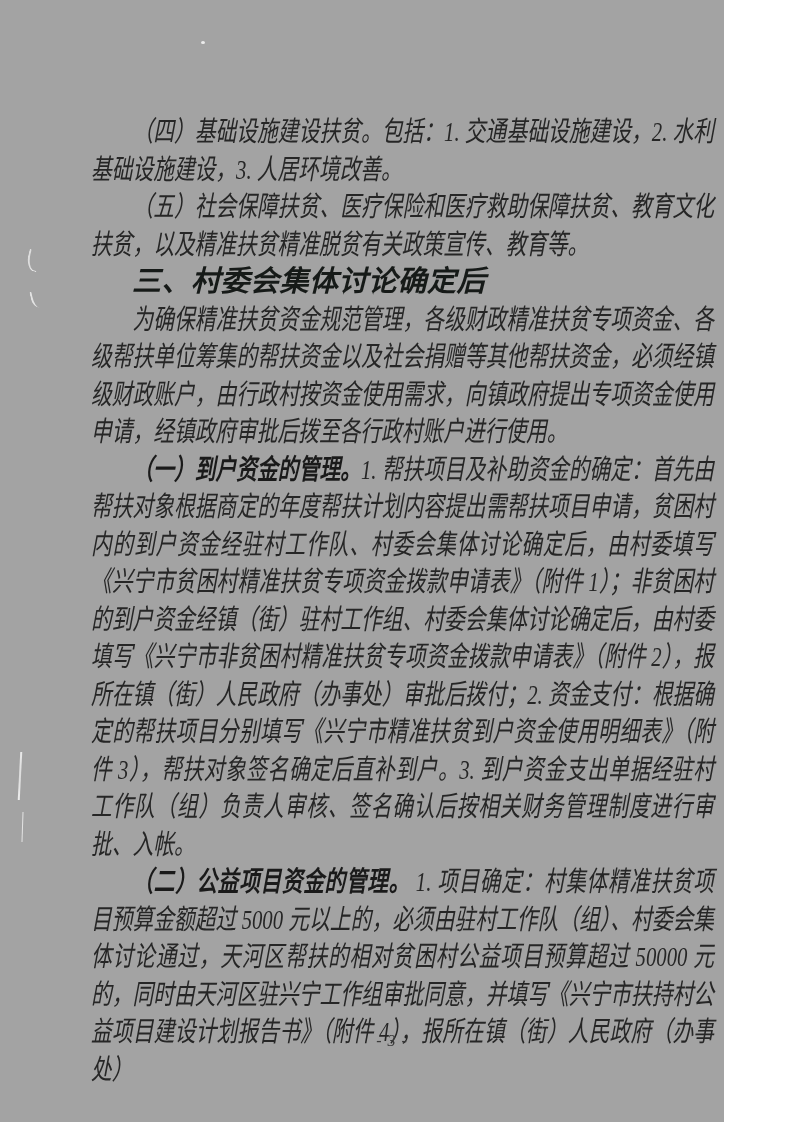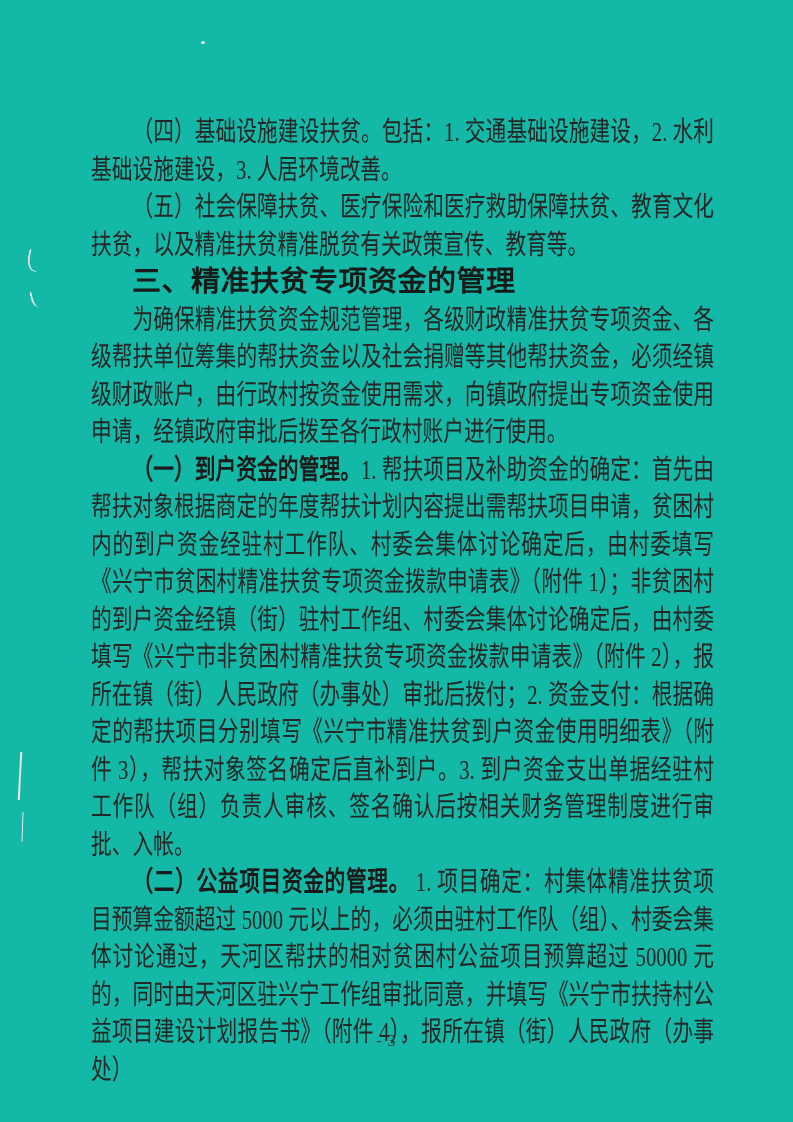--- a/index.html
+++ b/index.html
@@ -2,26 +2,27 @@
 <html lang="zh-CN"><head>
 <meta charset="utf-8">
 <style>
   html, body {
     margin: 0;
     padding: 0;
     background: #ffffff;
   }
   .page {
     position: relative;
-    width: 793px;
+    width: 724px;
     height: 1122px;
-    background: #14b8a6;
+    background: #a3a3a3;
     overflow: hidden;
     font-family: "Liberation Serif", "DejaVu Serif", serif;
     color: #262626;
+    font-style: italic;
   }
   .text-block {
     position: absolute;
     left: 91px;
     top: 113px;
     width: 623px;
   }
   
   .body-para {
     margin: 0;
@@ -111,21 +112,21 @@
   <div class="artifact artifact-squiggle-2"></div>
   <div class="artifact artifact-stroke-1"></div>
   <div class="artifact artifact-stroke-2"></div>
 
   <div class="text-block">
 
     <p class="body-para">（四）基础设施建设扶贫。包括：1. 交通基础设施建设，2. 水利基础设施建设，3. 人居环境改善。</p>
 
     <p class="body-para">（五）社会保障扶贫、医疗保险和医疗救助保障扶贫、教育文化扶贫，以及精准扶贫精准脱贫有关政策宣传、教育等。</p>
 
-    <p class="heading-para">三、精准扶贫专项资金的管理</p>
+    <p class="heading-para">三、村委会集体讨论确定后</p>
 
     <p class="body-para">为确保精准扶贫资金规范管理，各级财政精准扶贫专项资金、各级帮扶单位筹集的帮扶资金以及社会捐赠等其他帮扶资金，必须经镇级财政账户，由行政村按资金使用需求，向镇政府提出专项资金使用申请，经镇政府审批后拨至各行政村账户进行使用。</p>
 
     <p class="body-para"><span class="para-lead">（一）到户资金的管理。</span><span>1. 帮扶项目及补助资金的确定：首先由帮扶对象根据商定的年度帮扶计划内容提出需帮扶项目申请，贫困村内的到户资金经驻村工作队、村委会集体讨论确定后，由村委填写《兴宁市贫困村精准扶贫专项资金拨款申请表》（附件 1）；非贫困村的到户资金经镇（街）驻村工作组、村委会集体讨论确定后，由村委填写《兴宁市非贫困村精准扶贫专项资金拨款申请表》（附件 2），报所在镇（街）人民政府（办事处）审批后拨付；2. 资金支付：根据确定的帮扶项目分别填写《兴宁市精准扶贫到户资金使用明细表》（附件 3），帮扶对象签名确定后直补到户。3. 到户资金支出单据经驻村工作队（组）负责人审核、签名确认后按相关财务管理制度进行审批、入帐。</span></p>
 
     <p class="body-para"><span class="para-lead">（二）公益项目资金的管理。</span><span> 1. 项目确定：村集体精准扶贫项目预算金额超过 5000 元以上的，必须由驻村工作队（组）、村委会集体讨论通过，天河区帮扶的相对贫困村公益项目预算超过 50000 元的，同时由天河区驻兴宁工作组审批同意，并填写《兴宁市扶持村公益项目建设计划报告书》（附件 4），报所在镇（街）人民政府（办事处）</span></p>
 
   </div>
 
   <div class="page-number">- 3 -</div>

